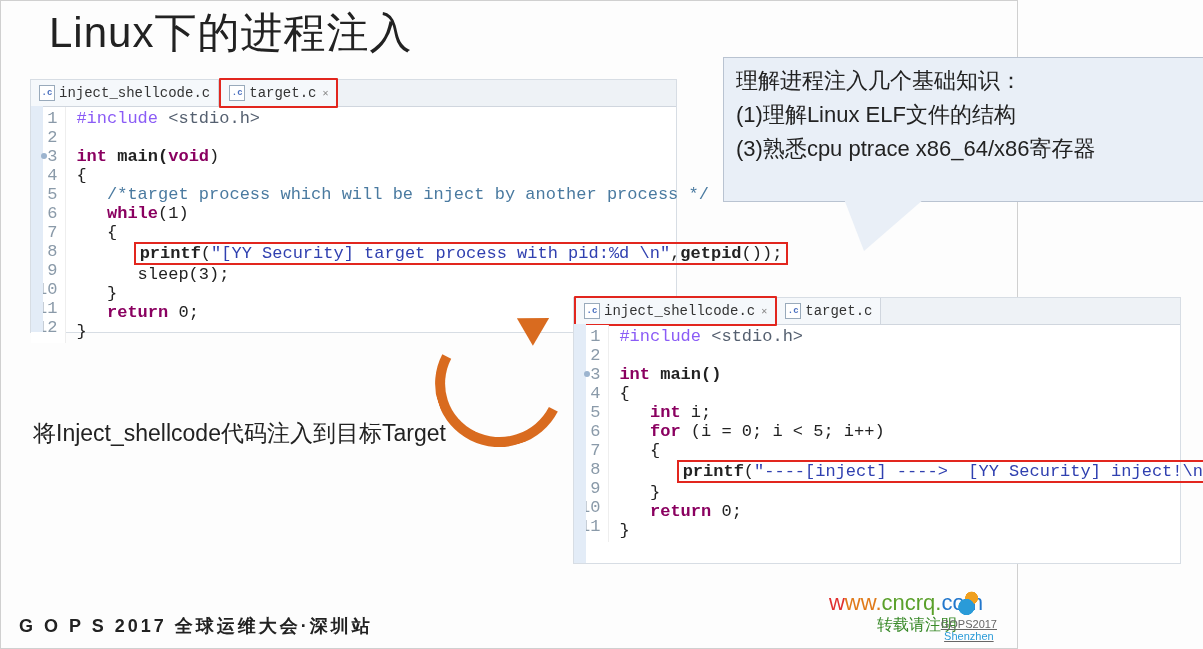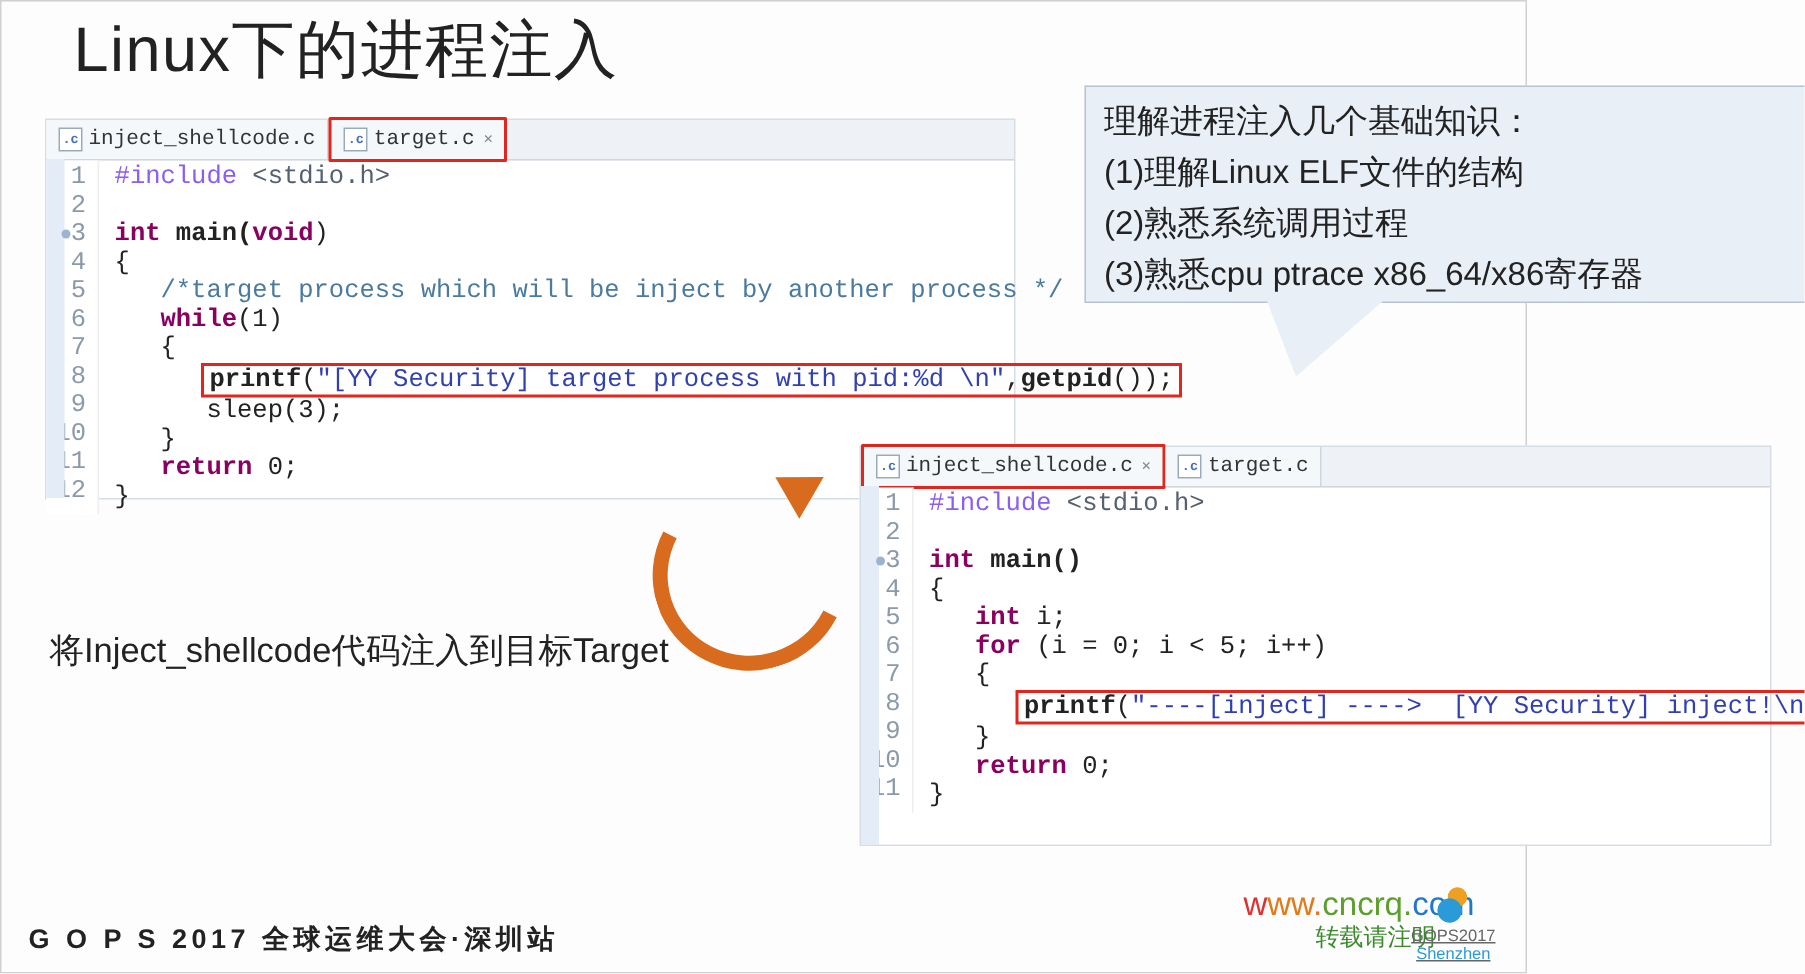--- a/index.html
+++ b/index.html
@@ -49,21 +49,20 @@
 <body>
 
 <div class="slide">
   <div class="title">Linux下的进程注入</div>
 
   <div class="callout">
     <div class="tail-b"></div>
       <div class="tail"></div>
     <div>理解进程注入几个基础知识：</div>
     <div>(1)理解Linux ELF文件的结构</div>
-    <div>(2)熟悉系统调用过程</div>
     <div>(3)熟悉cpu ptrace x86_64/x86寄存器</div>
   </div>
 
   <div class="editor ed1">
     <div class="tabs">
       <div class="tab">
         <span class="c-icon">.c</span>
         <span>inject_shellcode.c</span>
       </div>
       <div class="tab hl">

